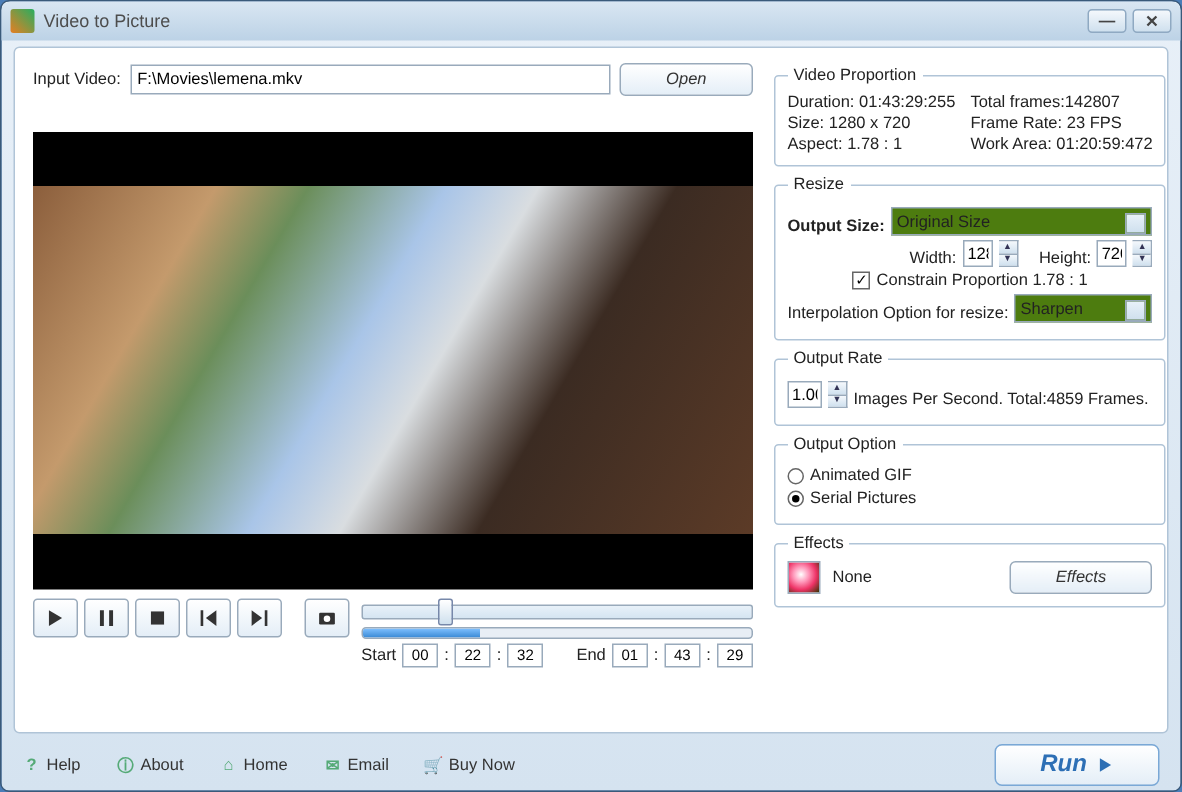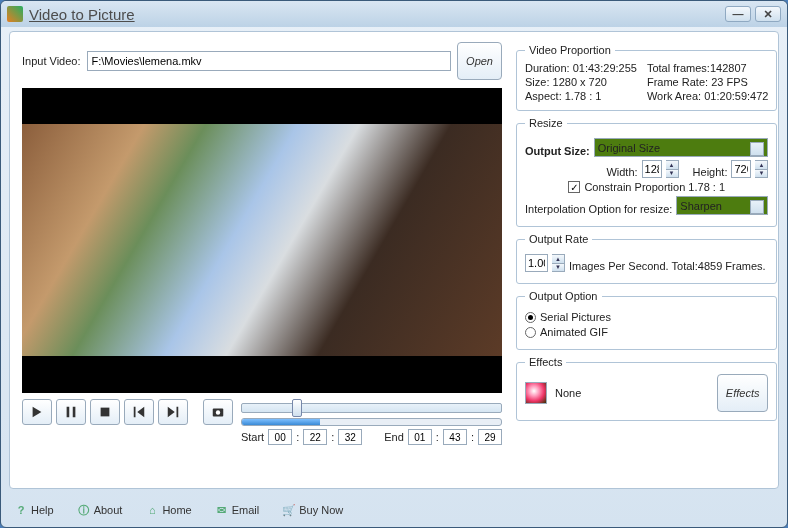--- a/index.html
+++ b/index.html
@@ -27,21 +27,21 @@
     display: flex;
     align-items: center;
     padding: 0 6px;
     color: #4d4d4d;
   }
   .titlebar-icon {
     width: 16px; height: 16px; margin-right: 6px;
     background: linear-gradient(45deg,#e67e22,#27ae60);
     border-radius: 2px;
   }
-  .titlebar-title { flex:1; font-size:15px;text-decoration:underline; }
+  .titlebar-title { flex:1; font-size:12px; }
   .win-btn {
     width: 26px; height: 16px;
     margin-left: 4px;
     background: linear-gradient(#f4f8fc,#cfe0ee);
     border: 1px solid #8fa9c2;
     border-radius: 3px;
     display: flex; align-items:center; justify-content:center;
     color:#444; font-size:11px; font-weight:bold;
     cursor:pointer;
   }
@@ -52,29 +52,29 @@
     border: 1px solid #b0c4d7;
     border-radius: 4px;
     padding: 10px 12px;
     display: flex;
     flex-direction: column;
     position: relative;
   }
   .main-row { display:flex; gap:14px; flex:1; }
   .left-col { width: 480px; display:flex; flex-direction:column; }
   .right-col { flex:1; display:flex; flex-direction:column; gap:4px; color:#222; }
-  .input-row { display:flex; align-items:center; gap:6px; margin-bottom:8px; }
+  .input-row { display:flex; align-items:center; gap:6px; margin-bottom:24px; }
   .input-row label { color:#222; }
   .text-input {
     flex:1; height:20px;
     border:1px solid #9ab; background:#fff;
     padding:2px 4px; font-size:11px;
   }
   .btn {
-    height:38px; padding:0 8px;
+    height:22px; padding:0 30px;
     background: linear-gradient(#ffffff,#e4eef7);
     border:1px solid #9ab; border-radius:4px;
     font-size:11px; color:#333;
     display:inline-flex; align-items:center; justify-content:center;
     cursor:pointer; font-style:italic;
   }
   .video-area {
     width:480px; height:305px;
     background:#000; position:relative; overflow:hidden;
   }
@@ -324,26 +324,26 @@
                 <div>▲</div>
                 <div>▼</div>
               </div>
             <span>Images Per Second. Total:4859 Frames.</span>
           </div>
         </fieldset>
 
         <fieldset>
           <legend>Output Option</legend>
           <div class="field-row">
+            <span class="radio"></span>
+            <span>Animated GIF</span>
+          </div>
+          <div class="field-row">
             <span class="radio checked"></span>
             <span>Serial Pictures</span>
-          </div>
-          <div class="field-row">
-            <span class="radio"></span>
-            <span>Animated GIF</span>
           </div>
         </fieldset>
 
         <fieldset>
           <legend>Effects</legend>
           <div class="effects-row">
             <div class="effect-swatch"></div>
             <span style="flex:1">None</span>
             <button class="btn">Effects</button>
           </div>
@@ -366,14 +366,20 @@
         <span>Home</span>
       </div>
     <div class="footer-link">
         <span class="fi">✉</span>
         <span>Email</span>
       </div>
     <div class="footer-link">
         <span class="fi">🛒</span>
         <span>Buy Now</span>
       </div>
+    <div class="run-btn">
+      <span>Run</span>
+      <svg viewBox="0 0 16 16">
+          <path d="M3 2l10 6-10 6z"></path>
+        </svg>
+    </div>
   </div>
 </div>
 
 </body></html>

